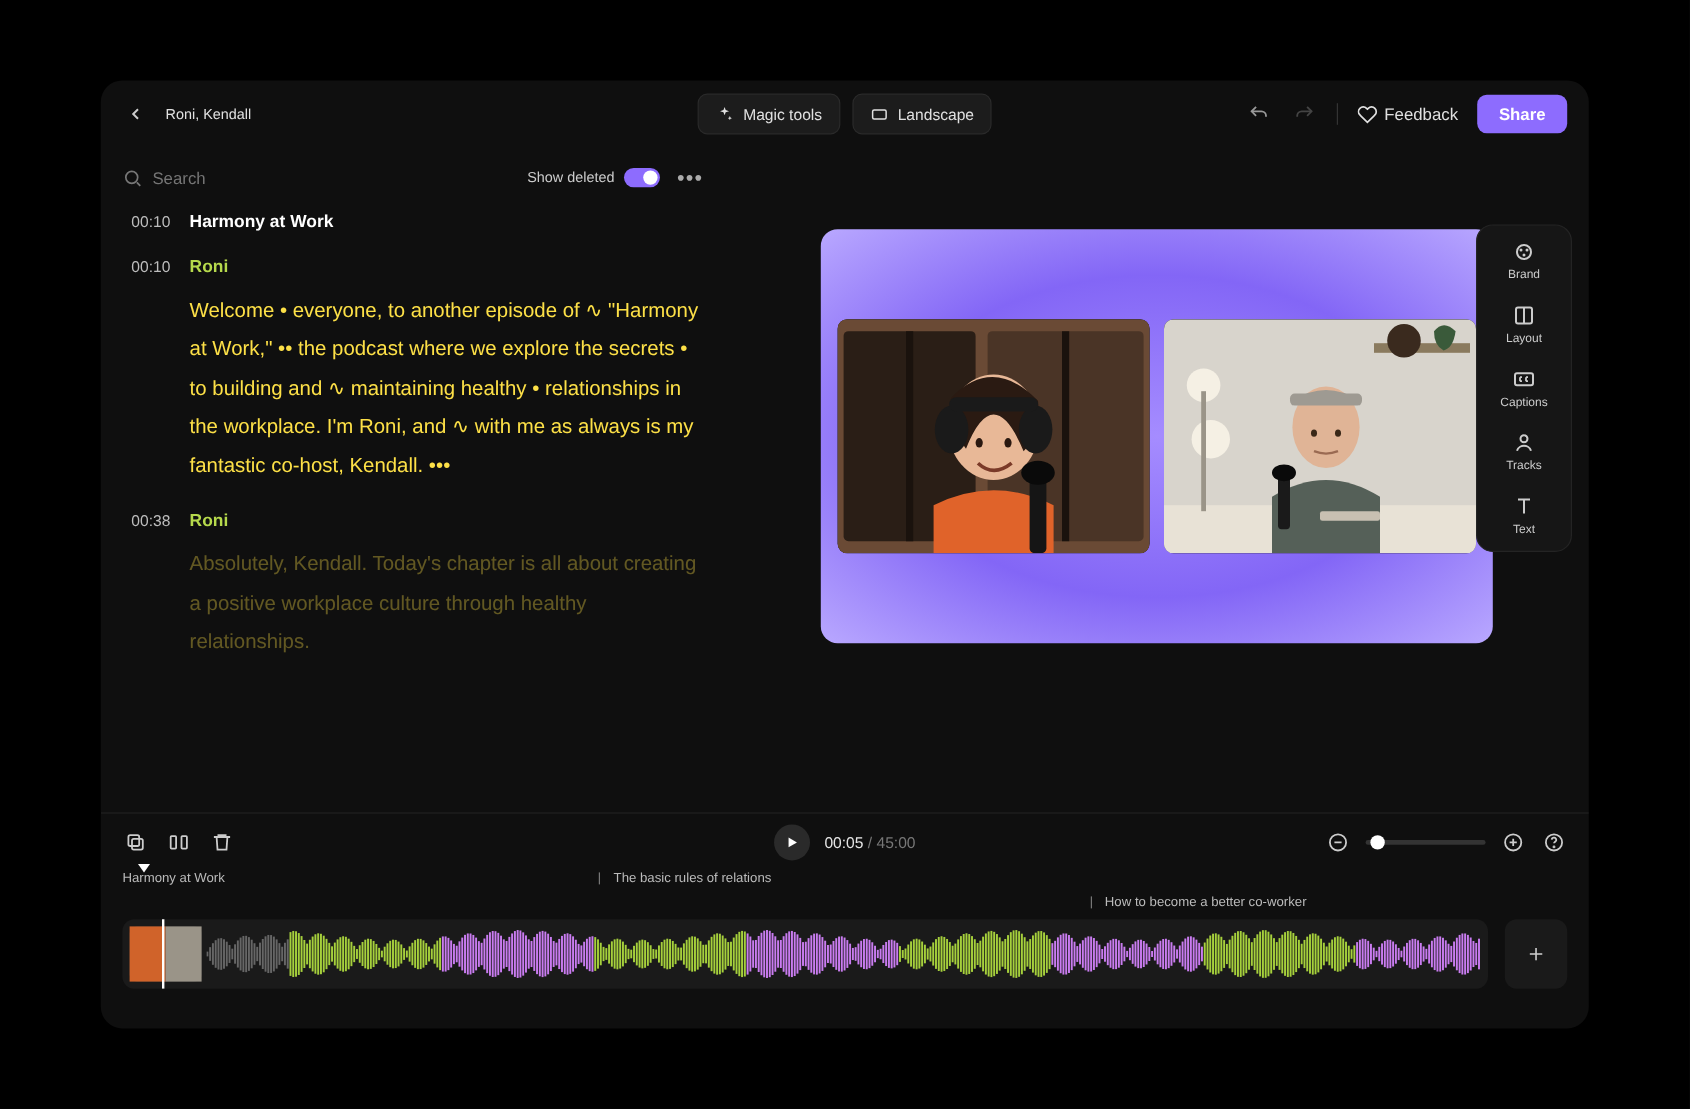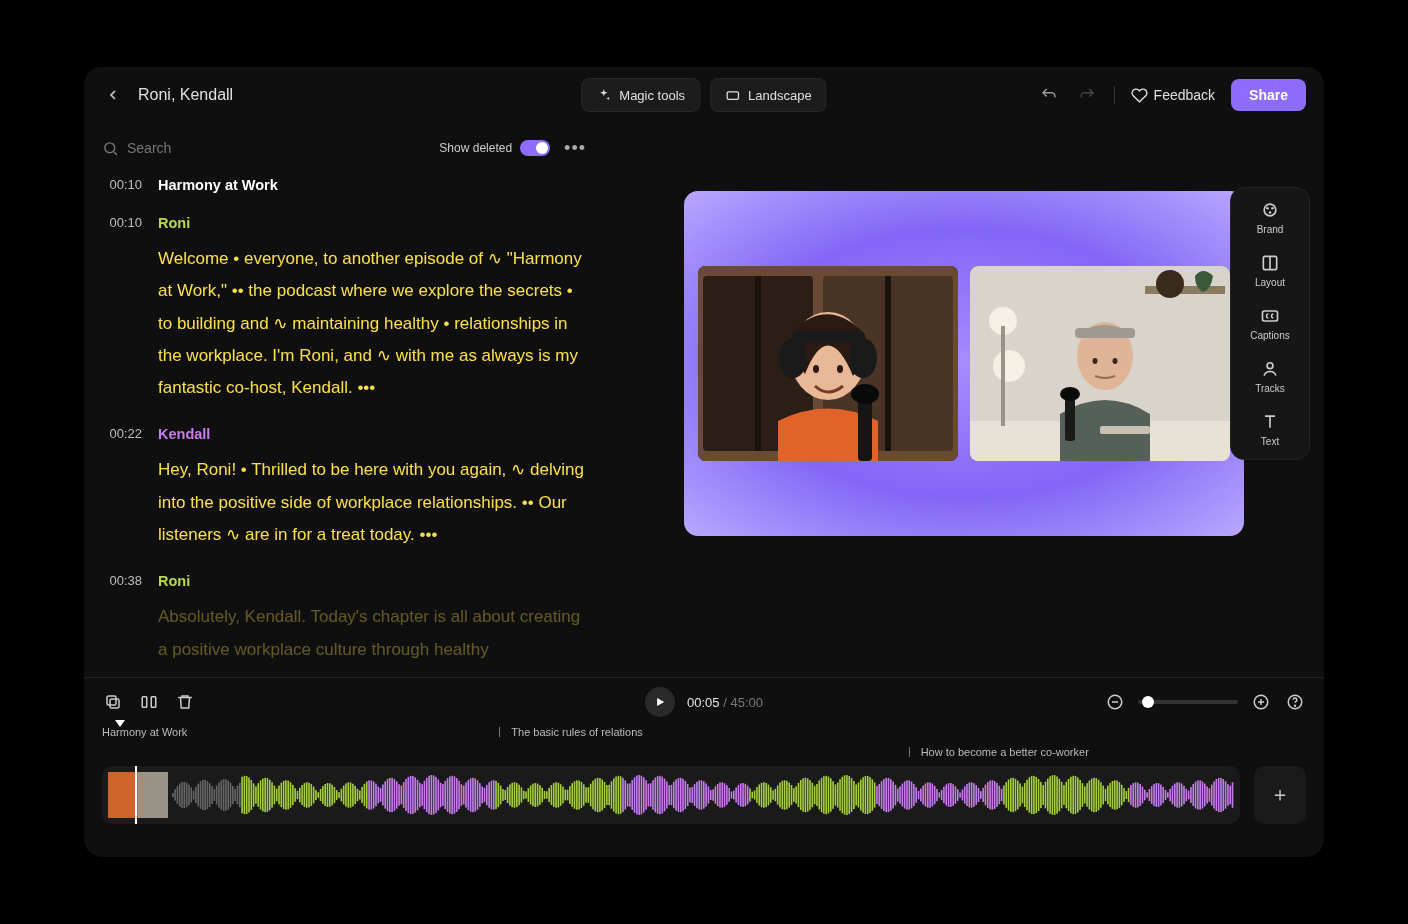--- a/index.html
+++ b/index.html
@@ -26,21 +26,21 @@
   }
   
   .header {
     height: 56px;
     display: flex;
     align-items: center;
     padding: 0 18px;
     gap: 14px;
   }
   .back-btn { width: 22px; height: 22px; display:flex; align-items:center; justify-content:center; color:#ccc; cursor:pointer;}
-  .project-title { font-size: 16px; color: #e0e0e0; }
+  .project-title { font-size: 12px; color: #e0e0e0; }
   .header-center { position:absolute; left:50%; transform:translateX(-50%); display:flex; gap:10px; }
   .pill-btn {
     background:#1c1c1c; border-radius:8px; height:34px; padding:0 14px;
     display:flex; align-items:center; gap:8px; font-size:13px; color:#e0e0e0; cursor:pointer;
     border:1px solid #2a2a2a;
   }
   .header-right { margin-left:auto; display:flex; align-items:center; gap:16px;text-align:center; }
   .icon-btn { width:22px; height:22px; display:flex; align-items:center; justify-content:center; color:#999; cursor:pointer;}
   .icon-btn.disabled { color:#444; }
   .vbar { width:1px; height:18px; background:#333; }
@@ -227,27 +227,20 @@
             <div class="ts">00:10</div>
             <div class="entry">
               <div class="title-line">Harmony at Work</div>
             </div>
           </div>
           <div class="line">
             <div class="ts">00:10</div>
             <div class="entry">
               <div class="speaker roni">Roni</div>
               <div class="body-text">Welcome  •  everyone, to another episode of  ∿  "Harmony at Work,"  ••  the podcast where we explore the secrets   •  to building and  ∿  maintaining healthy   •  relationships in the workplace. I'm Roni, and  ∿  with me as always is my fantastic co-host, Kendall.  •••</div>
-            </div>
-          </div>
-          <div class="line">
-            <div class="ts">00:22</div>
-            <div class="entry">
-              <div class="speaker kendall">Kendall</div>
-              <div class="body-text">Hey, Roni!   •  Thrilled to be here with you again,  ∿  delving into the positive side of workplace relationships.   ••  Our listeners  ∿  are in for a treat today.  •••</div>
             </div>
           </div>
           <div class="line">
             <div class="ts">00:38</div>
             <div class="entry">
               <div class="speaker roni">Roni</div>
               <div class="body-text fade">Absolutely, Kendall. Today's chapter is all about creating a positive workplace culture through healthy relationships.</div>
             </div>
           </div>
         </div>

